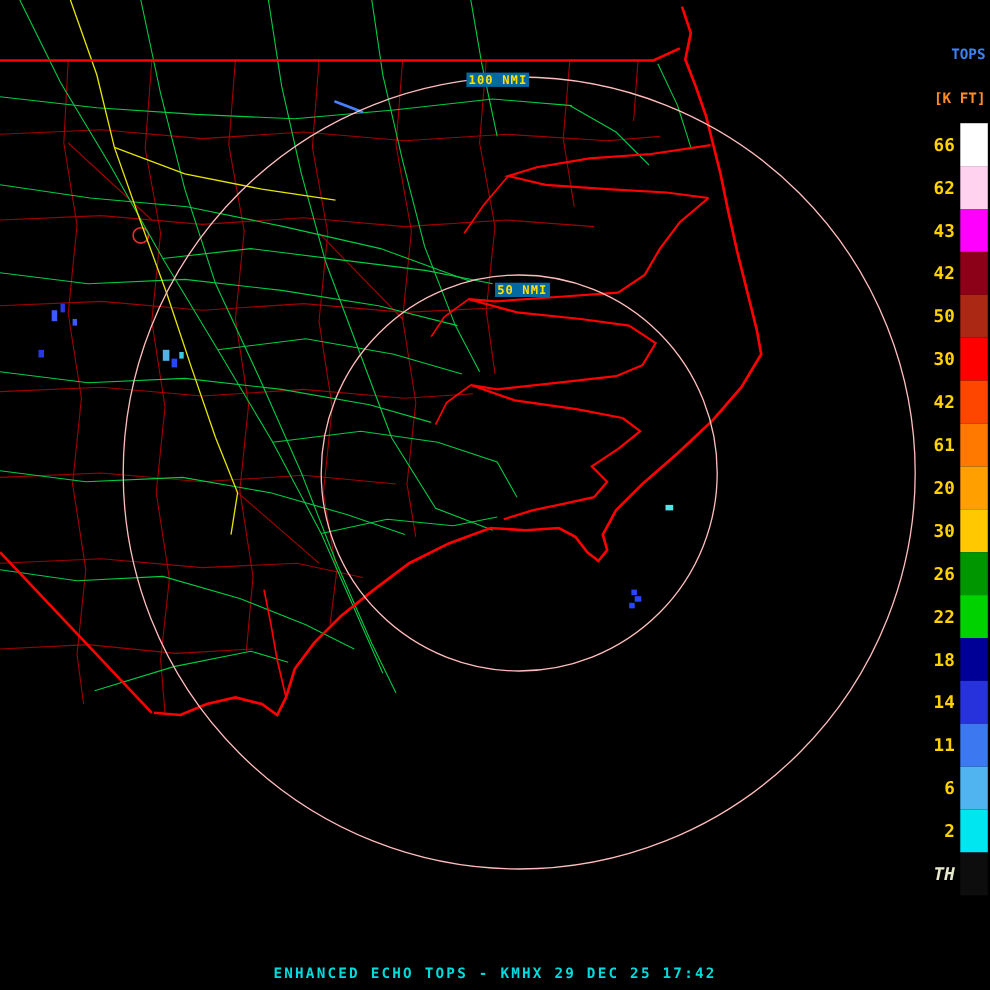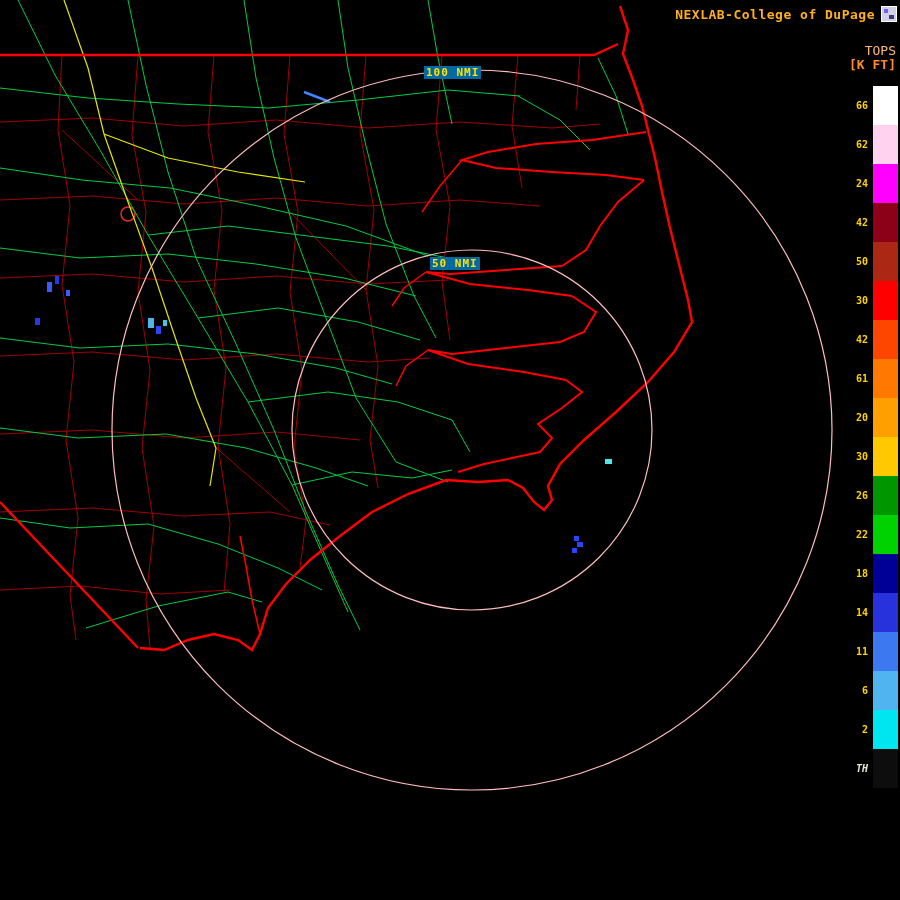--- a/index.html
+++ b/index.html
@@ -9,25 +9,25 @@
   #map-overlay{position:absolute;left:0;top:0;width:900px;height:900px;pointer-events:none;}
 
   .brand{position:absolute;top:6px;right:3px;display:flex;align-items:center;gap:6px;
          color:#ffaf1e;font-size:13px;font-weight:bold;letter-spacing:.5px;}
   .logo{display:inline-block;width:14px;height:14px;background:#cfcfe8;border:1px solid #fff;
         position:relative;}
   .logo:before{content:"";position:absolute;left:2px;top:2px;width:4px;height:4px;background:#7d5cff;}
   .logo:after{content:"";position:absolute;right:2px;bottom:2px;width:5px;height:4px;background:#3a3a7a;}
 
   .legend{position:absolute;top:44px;right:2px;text-align:right;}
-  .legend-title{color:#fdba74;font-size:13px;font-weight:normal;line-height:14px;padding-right:2px;}
-  .legend-units{color:#ff8c28;font-size:13px;font-weight:bold;line-height:14px;padding-right:2px;}
+  .legend-title{color:#3b82f6;font-size:13px;font-weight:bold;line-height:14px;padding-right:2px;}
+  .legend-units{color:#ff8c28;font-size:13px;font-weight:bold;line-height:14px;padding-right:2px;margin-top:26px;}
   #legend-rows{margin-top:14px;}
   .legend-row{display:flex;align-items:center;justify-content:flex-end;height:39px;}
-  .legend-label{color:#ffd200;font-size:10px;font-weight:bold;width:30px;text-align:right;
+  .legend-label{color:#ffd200;font-size:16px;font-weight:bold;width:30px;text-align:right;
                 margin-right:5px;}
   .legend-row:last-child .legend-label{color:#e8e8d0;font-style:italic;}
   .legend-swatch{display:inline-block;width:25px;height:39px;}
 
   .ring-label{position:absolute;color:#ffe100;font-size:11px;font-weight:bold;
               background:#0369a1;padding:0 2px;letter-spacing:1px;text-align:right;}
   .echo{position:absolute;}
 
   .statusbar{position:absolute;bottom:7px;left:0;width:100%;text-align:center;
              color:#00dcdc;font-size:13px;font-weight:bold;letter-spacing:2px;}
@@ -115,54 +115,50 @@
       <path stroke-width="1.5" d="M260,634 L252,600 L246,566 L240,536"></path>
     </g>
 
     <g id="rings-group">
         <circle cx="472" cy="430" r="180" fill="none" stroke="#ffbcbc" stroke-width="1.2"></circle>
         <circle cx="472" cy="430" r="360" fill="none" stroke="#ffbcbc" stroke-width="1.2"></circle>
       </g>
   </svg>
 
   <div id="map-overlay">
-      <div class="ring-label" style="left: 430px; top: 257px;">50 NMI</div>
+      <div class="ring-label" style="left: 450px; top: 257px;">50 NMI</div>
       <div class="ring-label" style="left: 424px; top: 66px;">100 NMI</div>
       <div class="echo" style="left: 47px; top: 282px; width: 5px; height: 10px; background: rgb(60, 90, 255);"></div>
       <div class="echo" style="left: 55px; top: 276px; width: 4px; height: 8px; background: rgb(40, 56, 230);"></div>
       <div class="echo" style="left: 66px; top: 290px; width: 4px; height: 6px; background: rgb(60, 90, 255);"></div>
       <div class="echo" style="left: 35px; top: 318px; width: 5px; height: 7px; background: rgb(40, 56, 230);"></div>
       <div class="echo" style="left: 148px; top: 318px; width: 6px; height: 10px; background: rgb(80, 180, 230);"></div>
       <div class="echo" style="left: 156px; top: 326px; width: 5px; height: 8px; background: rgb(40, 70, 255);"></div>
       <div class="echo" style="left: 163px; top: 320px; width: 4px; height: 6px; background: rgb(60, 200, 230);"></div>
       <div class="echo" style="left: 605px; top: 459px; width: 7px; height: 5px; background: rgb(80, 230, 230);"></div>
       <div class="echo" style="left: 574px; top: 536px; width: 5px; height: 5px; background: rgb(40, 70, 255);"></div>
       <div class="echo" style="left: 577px; top: 542px; width: 6px; height: 5px; background: rgb(40, 70, 255);"></div>
       <div class="echo" style="left: 572px; top: 548px; width: 5px; height: 5px; background: rgb(40, 70, 255);"></div>
     </div>
 
-  <div class="brand">
-    <span>NEXLAB-College of DuPage</span>
-    <span class="logo"></span>
-  </div>
 
   <div class="legend">
     <div class="legend-title">TOPS</div>
     <div class="legend-units">[K FT]</div>
     <div id="legend-rows">
         <div class="legend-row">
           <span class="legend-label">66</span>
           <span class="legend-swatch" style="background: rgb(255, 255, 255);"></span>
         </div>
         <div class="legend-row">
           <span class="legend-label">62</span>
           <span class="legend-swatch" style="background: rgb(255, 210, 240);"></span>
         </div>
         <div class="legend-row">
-          <span class="legend-label">24</span>
+          <span class="legend-label">43</span>
           <span class="legend-swatch" style="background: rgb(255, 0, 255);"></span>
         </div>
         <div class="legend-row">
           <span class="legend-label">42</span>
           <span class="legend-swatch" style="background: rgb(140, 0, 24);"></span>
         </div>
         <div class="legend-row">
           <span class="legend-label">50</span>
           <span class="legend-swatch" style="background: rgb(170, 40, 20);"></span>
         </div>
@@ -214,13 +210,14 @@
           <span class="legend-label">2</span>
           <span class="legend-swatch" style="background: rgb(0, 230, 240);"></span>
         </div>
         <div class="legend-row">
           <span class="legend-label">TH</span>
           <span class="legend-swatch" style="background: rgb(13, 13, 13);"></span>
         </div>
       </div>
   </div>
 
+  <div class="statusbar">ENHANCED ECHO TOPS - KMHX 29 DEC 25 17:42</div>
 </div>
 
 </body></html>

